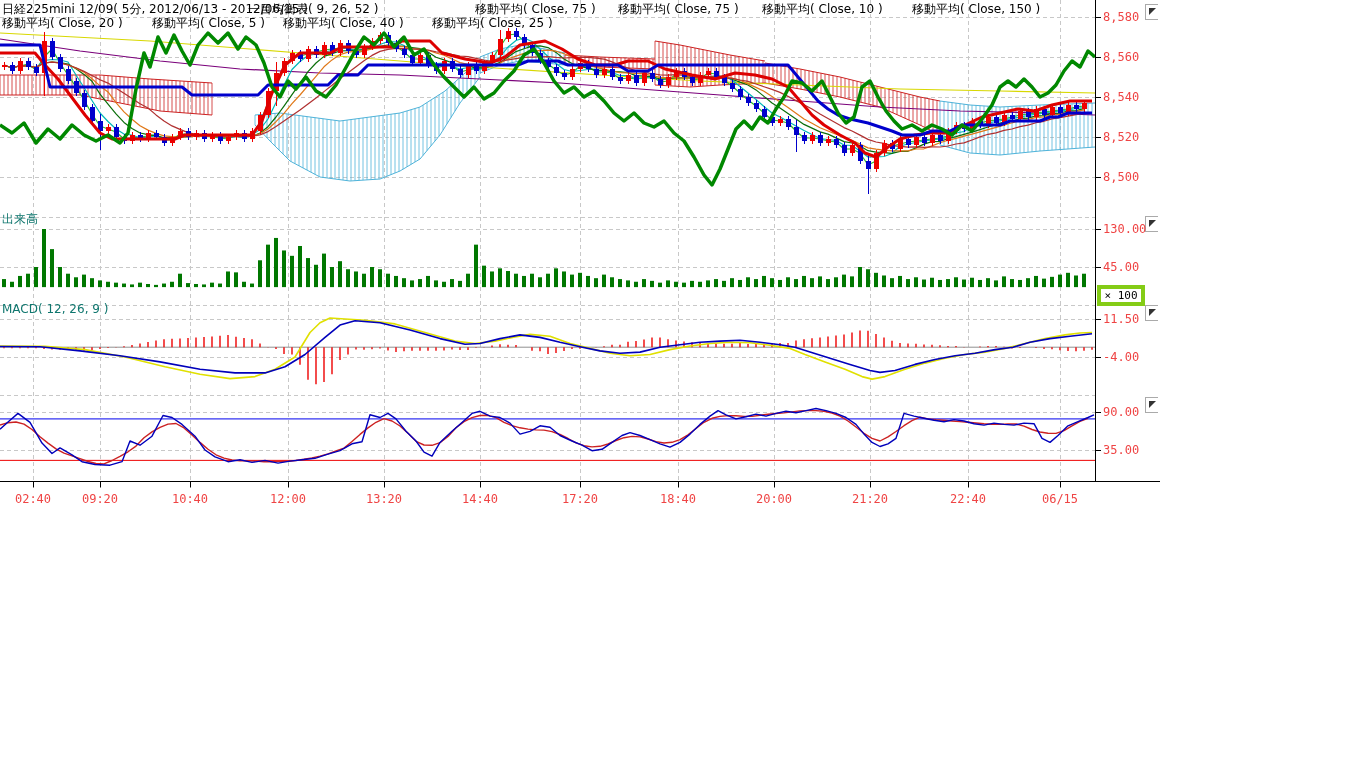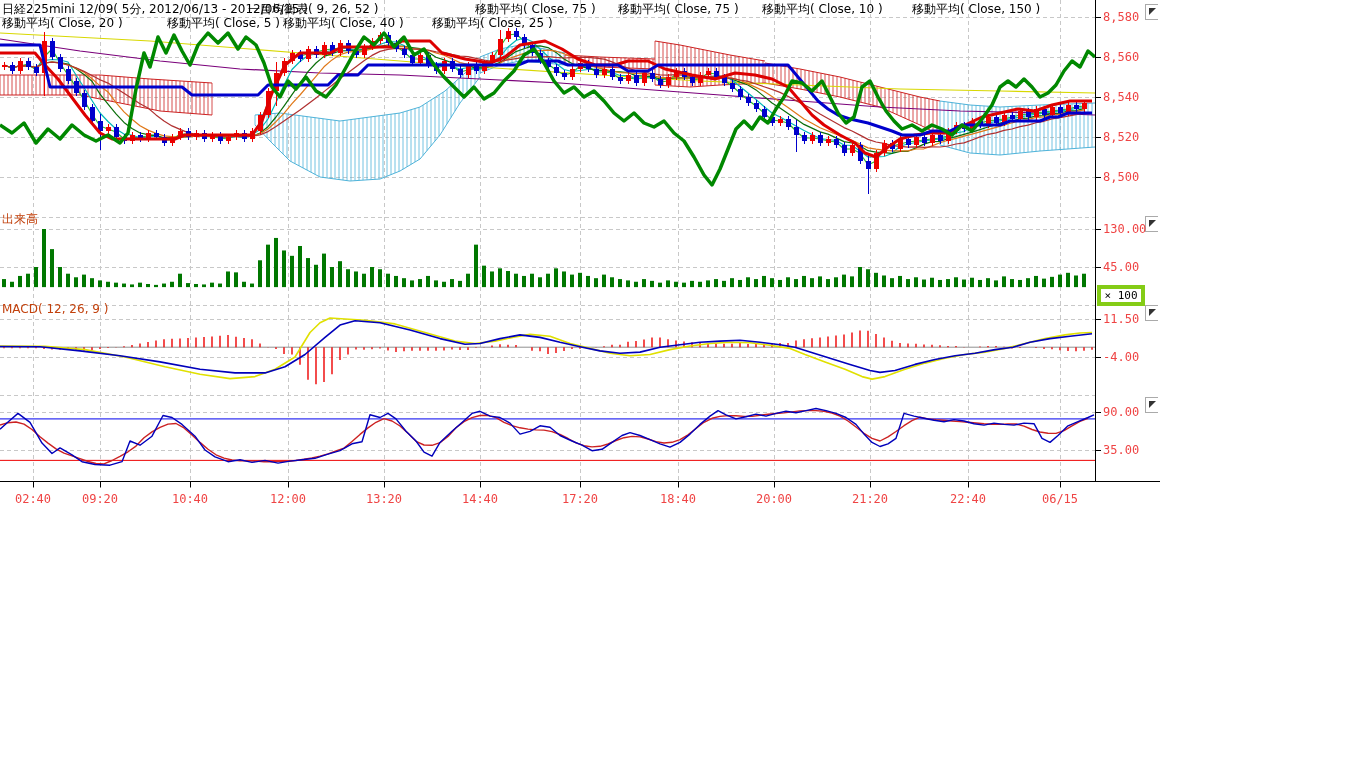--- a/index.html
+++ b/index.html
@@ -1,20 +1,20 @@
 <!DOCTYPE html>
 <html><head>
 <meta charset="utf-8">
 <style>
   html,body{margin:0;padding:0;background:#fff;}
   .screen{position:relative;width:1366px;height:768px;background:#fff;overflow:hidden;
           font-family:"DejaVu Sans",sans-serif;padding-left:48px;}
   #chart-svg{position:absolute;left:0;top:0;}
   .hdr-item{position:absolute;font:12px "DejaVu Sans",sans-serif;color:#000;white-space:pre;}
-  .pane-label{position:absolute;font:12px "DejaVu Sans",sans-serif;color:#c2410c;white-space:pre;}
+  .pane-label{position:absolute;font:12px "DejaVu Sans",sans-serif;color:#0f766e;white-space:pre;}
   .axlbl{position:absolute;font:12px "DejaVu Sans Mono",monospace;color:#ef4444;white-space:pre;}
   .xlbl{transform:translateX(-50%);}
   .ylbl{transform:translateY(-50%);}
   .mult-badge{position:absolute;left:1097px;top:285px;width:40px;height:13px;border:4px solid #84cc16;
               font:11px "DejaVu Sans Mono",monospace;text-align:center;line-height:13px;background:#fff;}
   .collapse-btn{position:absolute;width:12px;height:14px;background:#fff;
                 border-left:1px solid #aaa;border-top:1px solid #aaa;border-bottom:1px solid #aaa;cursor:pointer;}
   .collapse-btn .tri{position:absolute;left:3px;top:3px;width:0;height:0;
                 border-top:7px solid #333;border-right:7px solid transparent;}
 </style>
@@ -952,21 +952,21 @@
     <span class="hdr-item" style="left:2px;top:1px">日経225mini 12/09( 5分, 2012/06/13 - 2012/06/15 )</span>
     <span class="hdr-item" style="left:248px;top:1px">一目均衡表( 9, 26, 52 )</span>
     <span class="hdr-item" style="left:475px;top:1px">移動平均( Close, 75 )</span>
     <span class="hdr-item" style="left:618px;top:1px">移動平均( Close, 75 )</span>
     <span class="hdr-item" style="left:762px;top:1px">移動平均( Close, 10 )</span>
     <span class="hdr-item" style="left:912px;top:1px">移動平均( Close, 150 )</span>
   </div>
 
   <div>
     <span class="hdr-item" style="left:2px;top:15px">移動平均( Close, 20 )</span>
-    <span class="hdr-item" style="left:167px;top:15px">移動平均( Close, 5 )</span>
+    <span class="hdr-item" style="left:152px;top:15px">移動平均( Close, 5 )</span>
     <span class="hdr-item" style="left:283px;top:15px">移動平均( Close, 40 )</span>
     <span class="hdr-item" style="left:432px;top:15px">移動平均( Close, 25 )</span>
   </div>
 
   <div class="pane-label" style="left:2px;top:211px">出来高</div>
   <div class="pane-label" style="left:2px;top:302px">MACD( 12, 26, 9 )</div>
 
   <div class="mult-badge">× 100</div>
 
   <div class="collapse-btn" style="left:1145px;top:4px">

